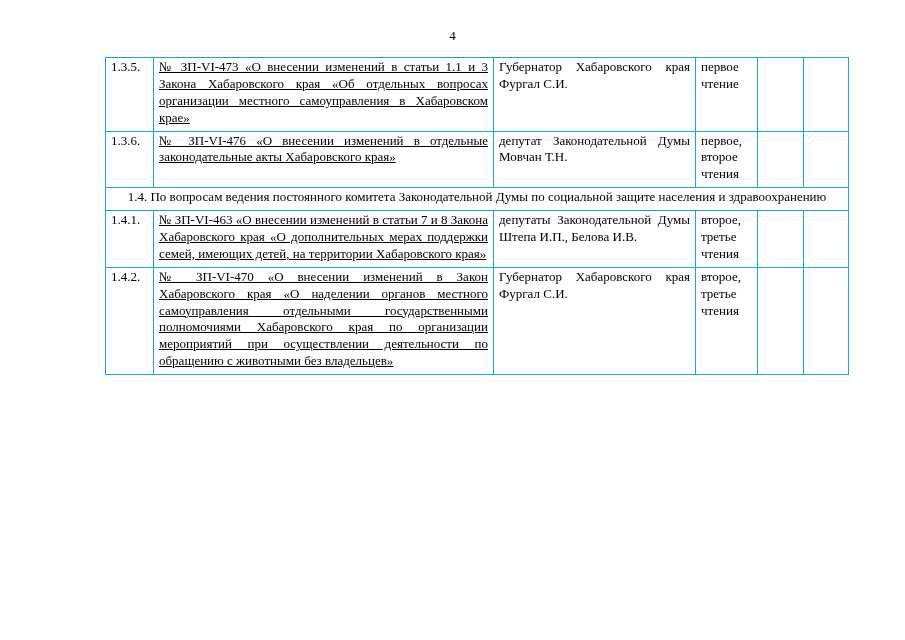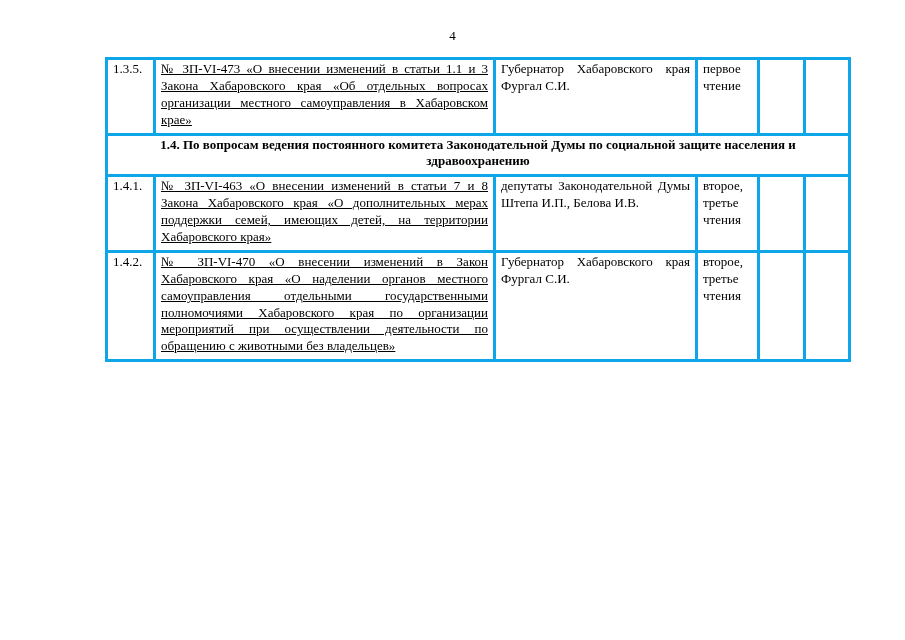--- a/index.html
+++ b/index.html
@@ -41,21 +41,21 @@
   table.schedule {
     position: absolute;
     top: 57px;
     left: 105px;
     width: 743px;
     border-collapse: collapse;
     table-layout: fixed;
     font-size: 13px;
   }
   table.schedule td {
-    border: 3px solid #0ea5e9;
+    border: 1px solid #0ea5e9;
     vertical-align: top;
     padding: 1px 5px 4px 5px;
     line-height: 1.3;
     word-wrap: break-word;
   }
   td.c-num {
     text-align: left;
     padding-left: 4px;
     padding-right: 2px;
   }
@@ -69,21 +69,21 @@
   td.c-reading {
     text-align: left;
     padding-left: 2px;
     padding-right: 2px;
   }
   td.c-empty {
     padding: 0;
   }
   td.section-cell {
     text-align: center;
-    font-weight: bold;
+    font-weight: normal;
     padding: 7px 24px 8px 24px;
     line-height: 1.35;
   }
 </style>
 </head>
 <body>
 
 <div class="page">
 
   <div class="header">
@@ -102,20 +102,28 @@
     <tbody>
       <tr>
         <td class="c-num">1.3.5.</td>
         <td class="c-title">№ ЗП-VI-473 «О внесении изменений в статьи 1.1 и 3 Закона Хабаровского края «Об отдельных вопросах организации местного самоуправления в Хабаровском крае»</td>
         <td class="c-author">Губернатор Хабаровского края Фургал С.И.</td>
         <td class="c-reading">первое чтение</td>
         <td class="c-empty"></td>
         <td class="c-empty"></td>
       </tr>
       <tr>
+        <td class="c-num">1.3.6.</td>
+        <td class="c-title">№ ЗП-VI-476 «О внесении изменений в отдельные законодательные акты Хабаровского края»</td>
+        <td class="c-author">депутат Законодательной Думы Мовчан Т.Н.</td>
+        <td class="c-reading">первое, второе чтения</td>
+        <td class="c-empty"></td>
+        <td class="c-empty"></td>
+      </tr>
+      <tr>
         <td class="section-cell" colspan="6">1.4. По вопросам ведения постоянного комитета Законодательной Думы по социальной защите населения и здравоохранению</td>
       </tr>
       <tr>
         <td class="c-num">1.4.1.</td>
         <td class="c-title">№ ЗП-VI-463 «О внесении изменений в статьи 7 и 8 Закона Хабаровского края «О дополнительных мерах поддержки семей, имеющих детей, на территории Хабаровского края»</td>
         <td class="c-author">депутаты Законодательной Думы Штепа И.П., Белова И.В.</td>
         <td class="c-reading">второе, третье чтения</td>
         <td class="c-empty"></td>
         <td class="c-empty"></td>
       </tr>

